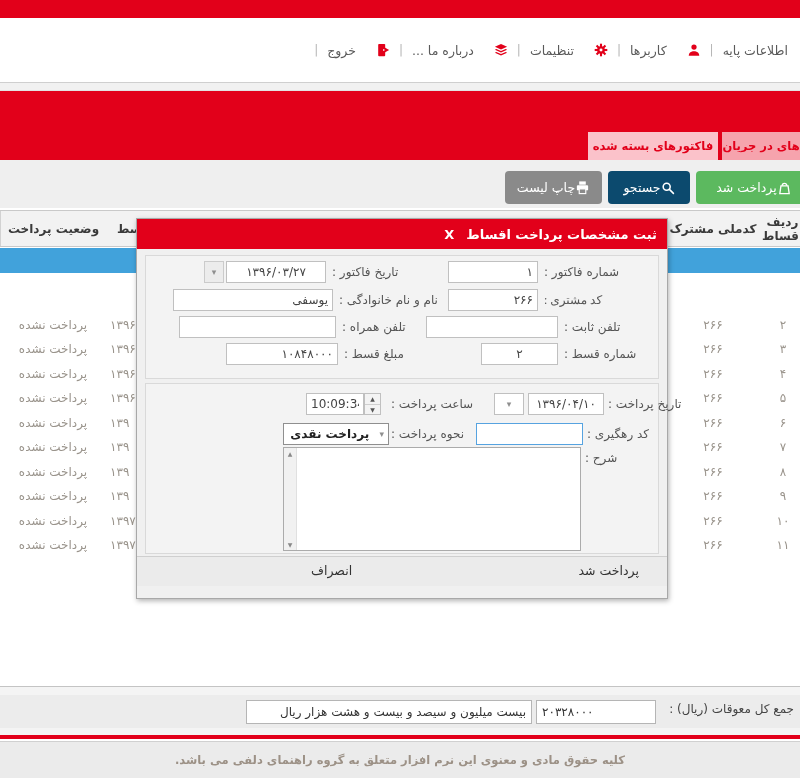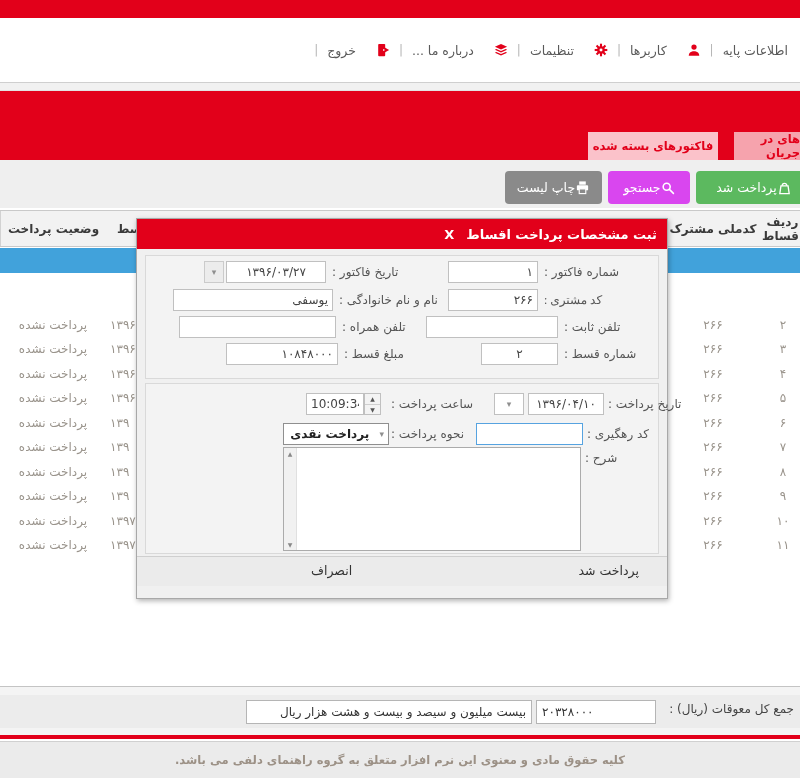--- a/index.html
+++ b/index.html
@@ -12,27 +12,27 @@
   .navbar { left:0; top:18px; width:800px; height:64px; background:#fff; }
   .navmenu { position:absolute; top:22px; right:12px; display:flex; align-items:center; gap:9px; height:20px; }
   .navitem { display:flex; align-items:center; gap:20px; color:#5a5a5a; font-size:12.5px; cursor:pointer; }
   .navsep { color:#b5b5b5; font-size:12px; }
   .navicon { width:14px; height:14px; display:inline-block; }
 
   .graystrip { left:0; top:82px; width:800px; height:9px; background:#f1f1f1; border-top:1px solid #cfcfcf; border-bottom:1px solid #e2e2e2; }
   .banner { left:0; top:91px; width:800px; height:69px; background:#e2001a; }
 
   .tab { position:absolute; top:132px; height:28px; display:flex; align-items:center; justify-content:center; font-size:11.5px; font-weight:bold; color:#e2001a; cursor:pointer; }
-  .tab-open { right:0; width:66px; background:#f6a3ad; }
+  .tab-open { right:0; width:78px; background:#f6a3ad; }
   .tab-closed { right:82px; width:130px; background:#fbc2ca; }
 
   .btnstrip { left:0; top:160px; width:800px; height:48px; background:#efefef; }
   .toolbtn { position:absolute; top:171px; height:33px; border:none; border-radius:4px; color:#fff; font-size:12.5px; font-family:inherit; display:flex; align-items:center; justify-content:center; cursor:pointer; }
   .btn-paid { right:-12px; width:116px; background:#5cb95f; }
-  .btn-search { right:110px; width:82px; background:#d946ef; }
+  .btn-search { right:110px; width:82px; background:#0c4a6e; }
   .btn-print { right:198px; width:97px; background:#8a8a8a; }
 
   
   .thead { left:0; top:210px; width:800px; height:37px; background:#f2f2f2; border-top:1px solid #c9c9c9; border-bottom:1px solid #c9c9c9; font-weight:bold; font-size:12px; color:#3a3a3a; }
   .hcell { position:absolute; top:0; height:100%; display:flex; align-items:center; justify-content:center; text-align:center; line-height:14px; }
   .rowsarea { left:0; top:248px; width:800px; height:270px; }
   .trow { position:relative; width:800px; height:24.5px; font-size:12px; color:#9a948c; cursor:pointer; }
   .trow.selected { background:#41a2db; color:#fff; }
   .cell { position:absolute; top:0; height:100%; display:flex; align-items:center; justify-content:center;margin-top:40px; }
   .c-status { left:0; width:106px; }

